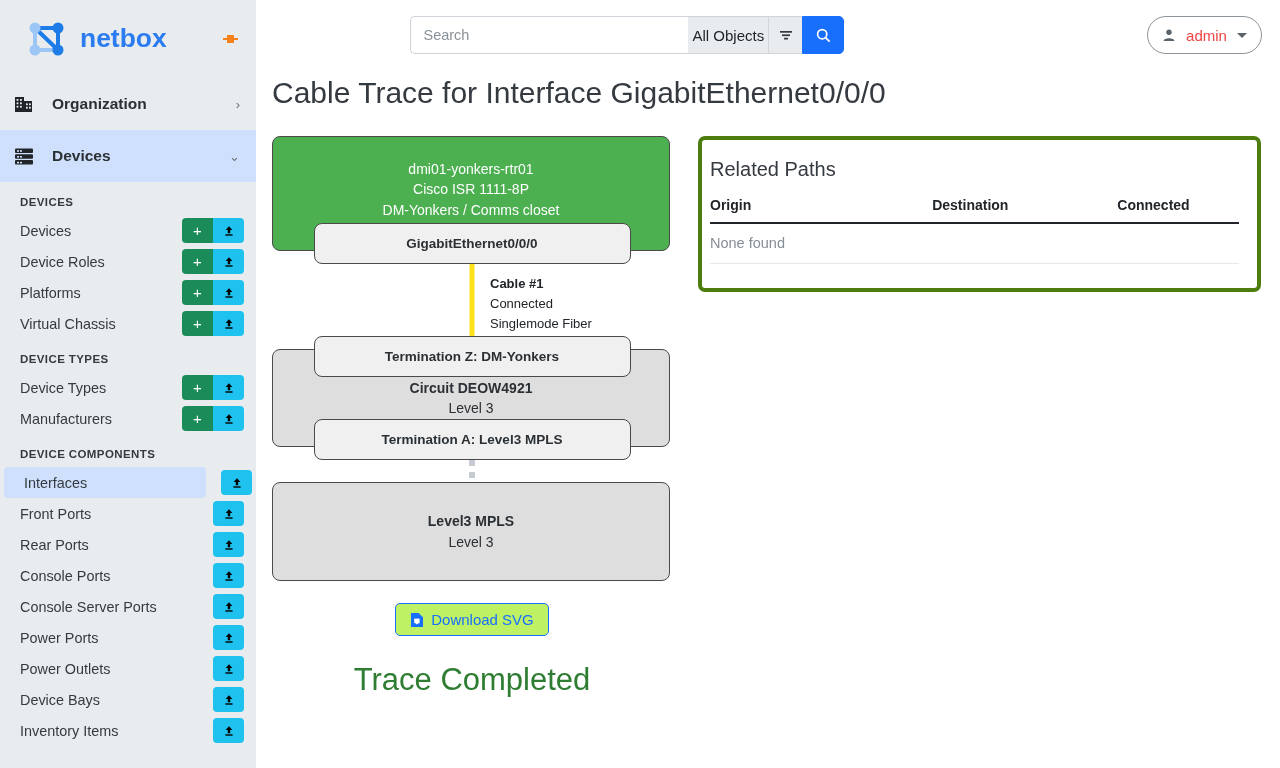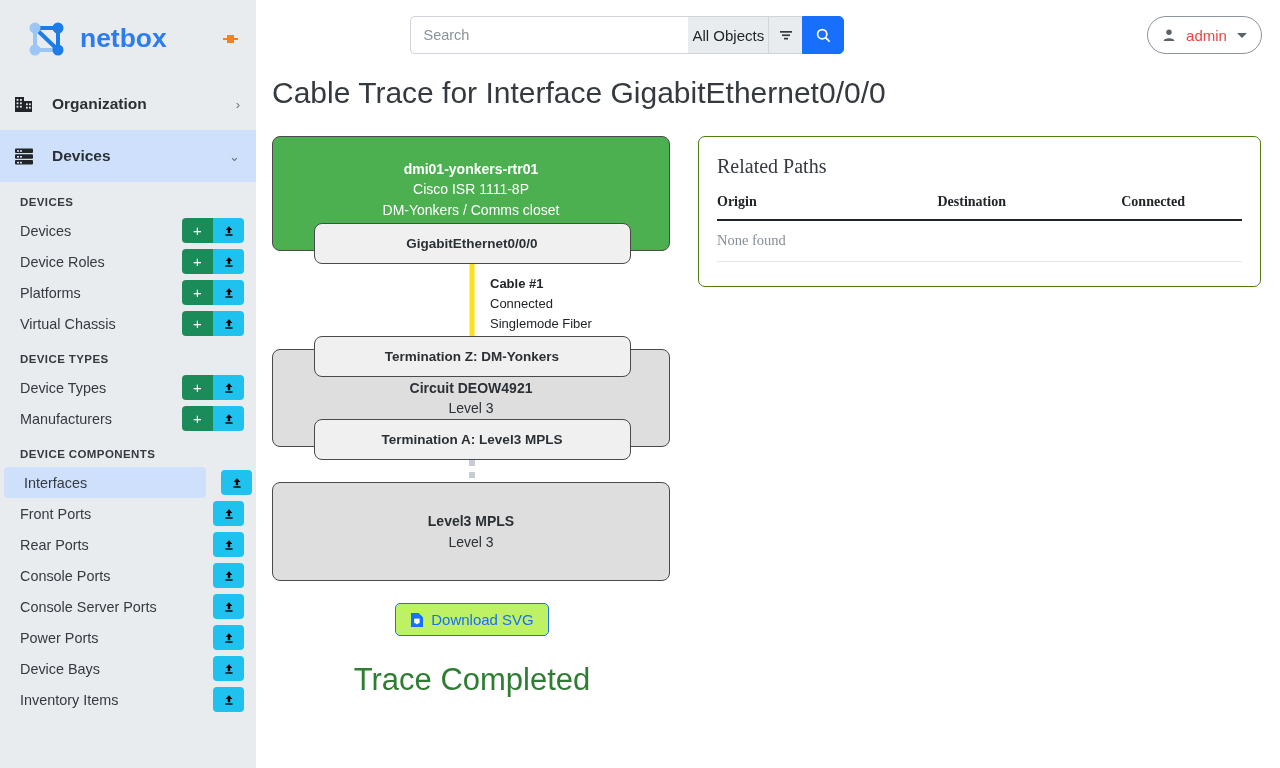--- a/index.html
+++ b/index.html
@@ -155,21 +155,21 @@
   .node-device {
     width: 398px;
     background: #4caf50;
     border: 1px solid #4a4a4a;
     border-radius: 8px;
     text-align: center;
     color: #ffffff;
     padding: 22px 10px 30px 10px;
     position: relative; z-index: 1;
   }
-  .node-device .n-title { font-weight: bold; font-size: 14px; line-height: 1.45; }
+  .node-device .n-title { font-weight: normal; font-size: 14px; line-height: 1.45; }
   .node-device .n-sub { font-size: 14px; line-height: 1.45; }
 
   .node-term {
     width: 317px;
     margin: -28px auto 0 auto;
     background: #f0f0f0;
     border: 1px solid #4a4a4a;
     border-radius: 8px;
     text-align: center;
     font-weight: bold; font-size: 13.5px; color: #2b3035;
@@ -248,25 +248,24 @@
   .trace-status {
     text-align: center;
     font-size: 31px;
     color: #2e7d32;
     padding-top: 26px;
   }
 
   
   .side-col { flex: 1; padding-left: 26px; padding-right: 3px; }
   .card {
-    border: 1px solid #4d7c0f;
+    border: 4px solid #4d7c0f;
     border-radius: 7px;
     background: #fff;
-    padding: 18px 18px 24px 18px;
-    font-family: Liberation Serif, serif;
+    padding: 18px 18px 24px 8px;
   }
   .card-title { font-size: 20px; color: #343a40; margin: 0 0 16px 0; font-weight: normal; }
   table.rp { width: 100%; border-collapse: collapse; }
   table.rp th {
     text-align: left;
     font-size: 14px; font-weight: bold; color: #212529;
     padding: 0 0 9px 0;
     border-bottom: 2px solid #212529;
   }
   table.rp th.c1 { width: 42%; }
@@ -485,20 +484,31 @@
       <span class="btn-pair">
         <button class="mini-btn mini-imp solo">
           <svg width="12" height="12" viewBox="0 0 12 12">
               <path d="M6 1.3 L9.4 5.1 H7.2 V8.2 H4.8 V5.1 H2.6 Z" fill="#000"></path>
               <rect x="2.4" y="9.3" width="7.2" height="1.4" fill="#000"></rect>
             </svg>
         </button>
       </span>
     </div>
     <div class="nav-item">
+      <span class="nav-item-label">Power Outlets</span>
+      <span class="btn-pair">
+        <button class="mini-btn mini-imp solo">
+          <svg width="12" height="12" viewBox="0 0 12 12">
+              <path d="M6 1.3 L9.4 5.1 H7.2 V8.2 H4.8 V5.1 H2.6 Z" fill="#000"></path>
+              <rect x="2.4" y="9.3" width="7.2" height="1.4" fill="#000"></rect>
+            </svg>
+        </button>
+      </span>
+    </div>
+    <div class="nav-item">
       <span class="nav-item-label">Device Bays</span>
       <span class="btn-pair">
         <button class="mini-btn mini-imp solo">
           <svg width="12" height="12" viewBox="0 0 12 12">
               <path d="M6 1.3 L9.4 5.1 H7.2 V8.2 H4.8 V5.1 H2.6 Z" fill="#000"></path>
               <rect x="2.4" y="9.3" width="7.2" height="1.4" fill="#000"></rect>
             </svg>
         </button>
       </span>
     </div>

